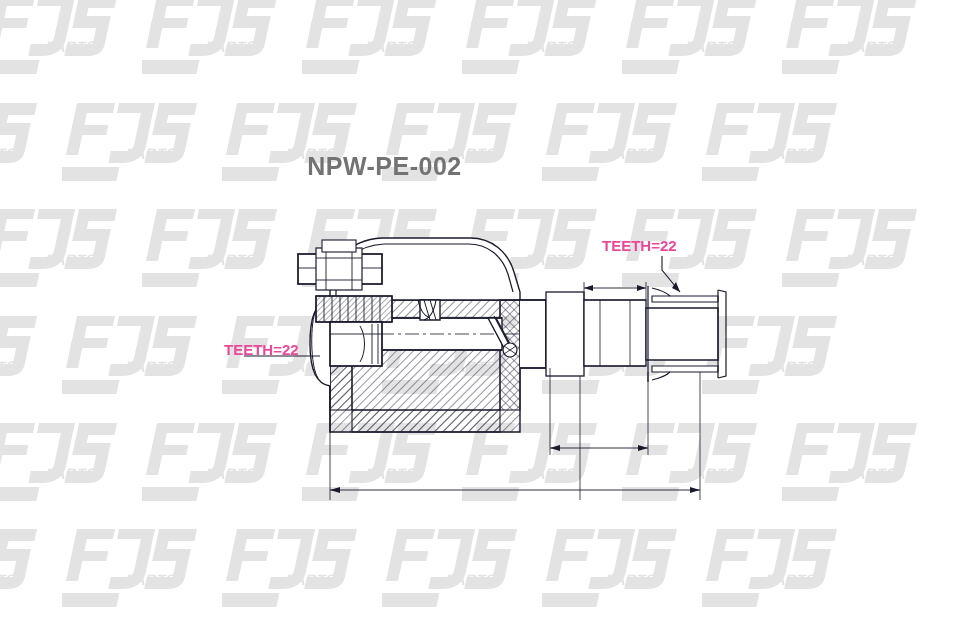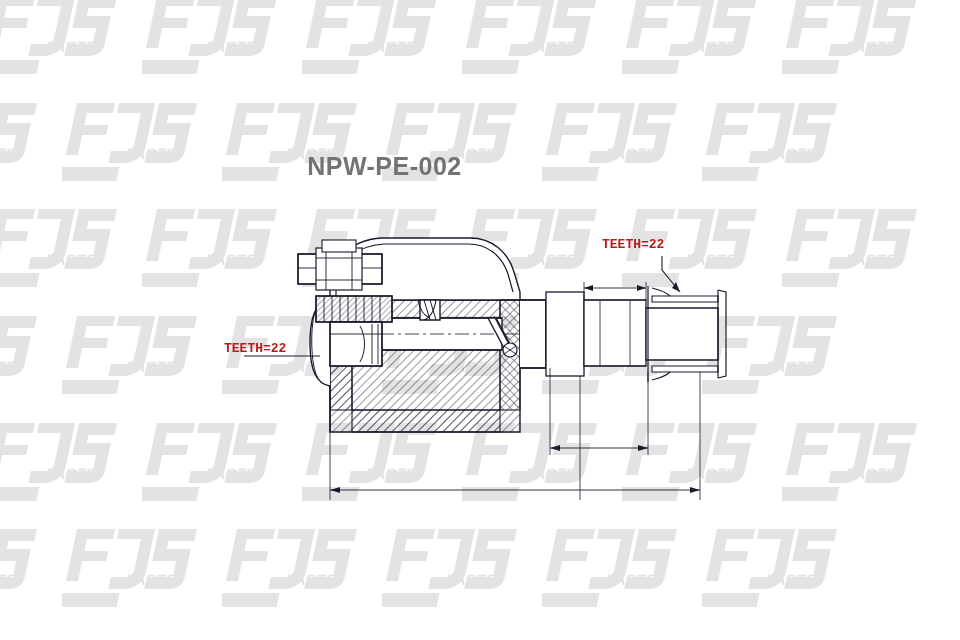--- a/index.html
+++ b/index.html
@@ -46,25 +46,25 @@
     width: 769px;
     text-align: center;
     font-size: 25px;
     font-weight: bold;
     color: #737373;
     letter-spacing: 0.5px;
     font-family: "Liberation Sans", sans-serif;
   }
   .label-text {
     position: absolute;
-    font-size: 13px;
+    font-size: 15px;
     font-weight: bold;
-    color: #b91c1c;
+    color: #ec4899;
     white-space: nowrap;
-    font-family: Liberation Mono, monospace;
+    font-family: Liberation Sans, sans-serif;
   }
   #label-left  { left: 224px; top: 341px; }
   #label-right { left: 602px; top: 237px; }
 </style>
 </head>
 <body>
 
 <div id="root">
 
   <div id="watermarks">

